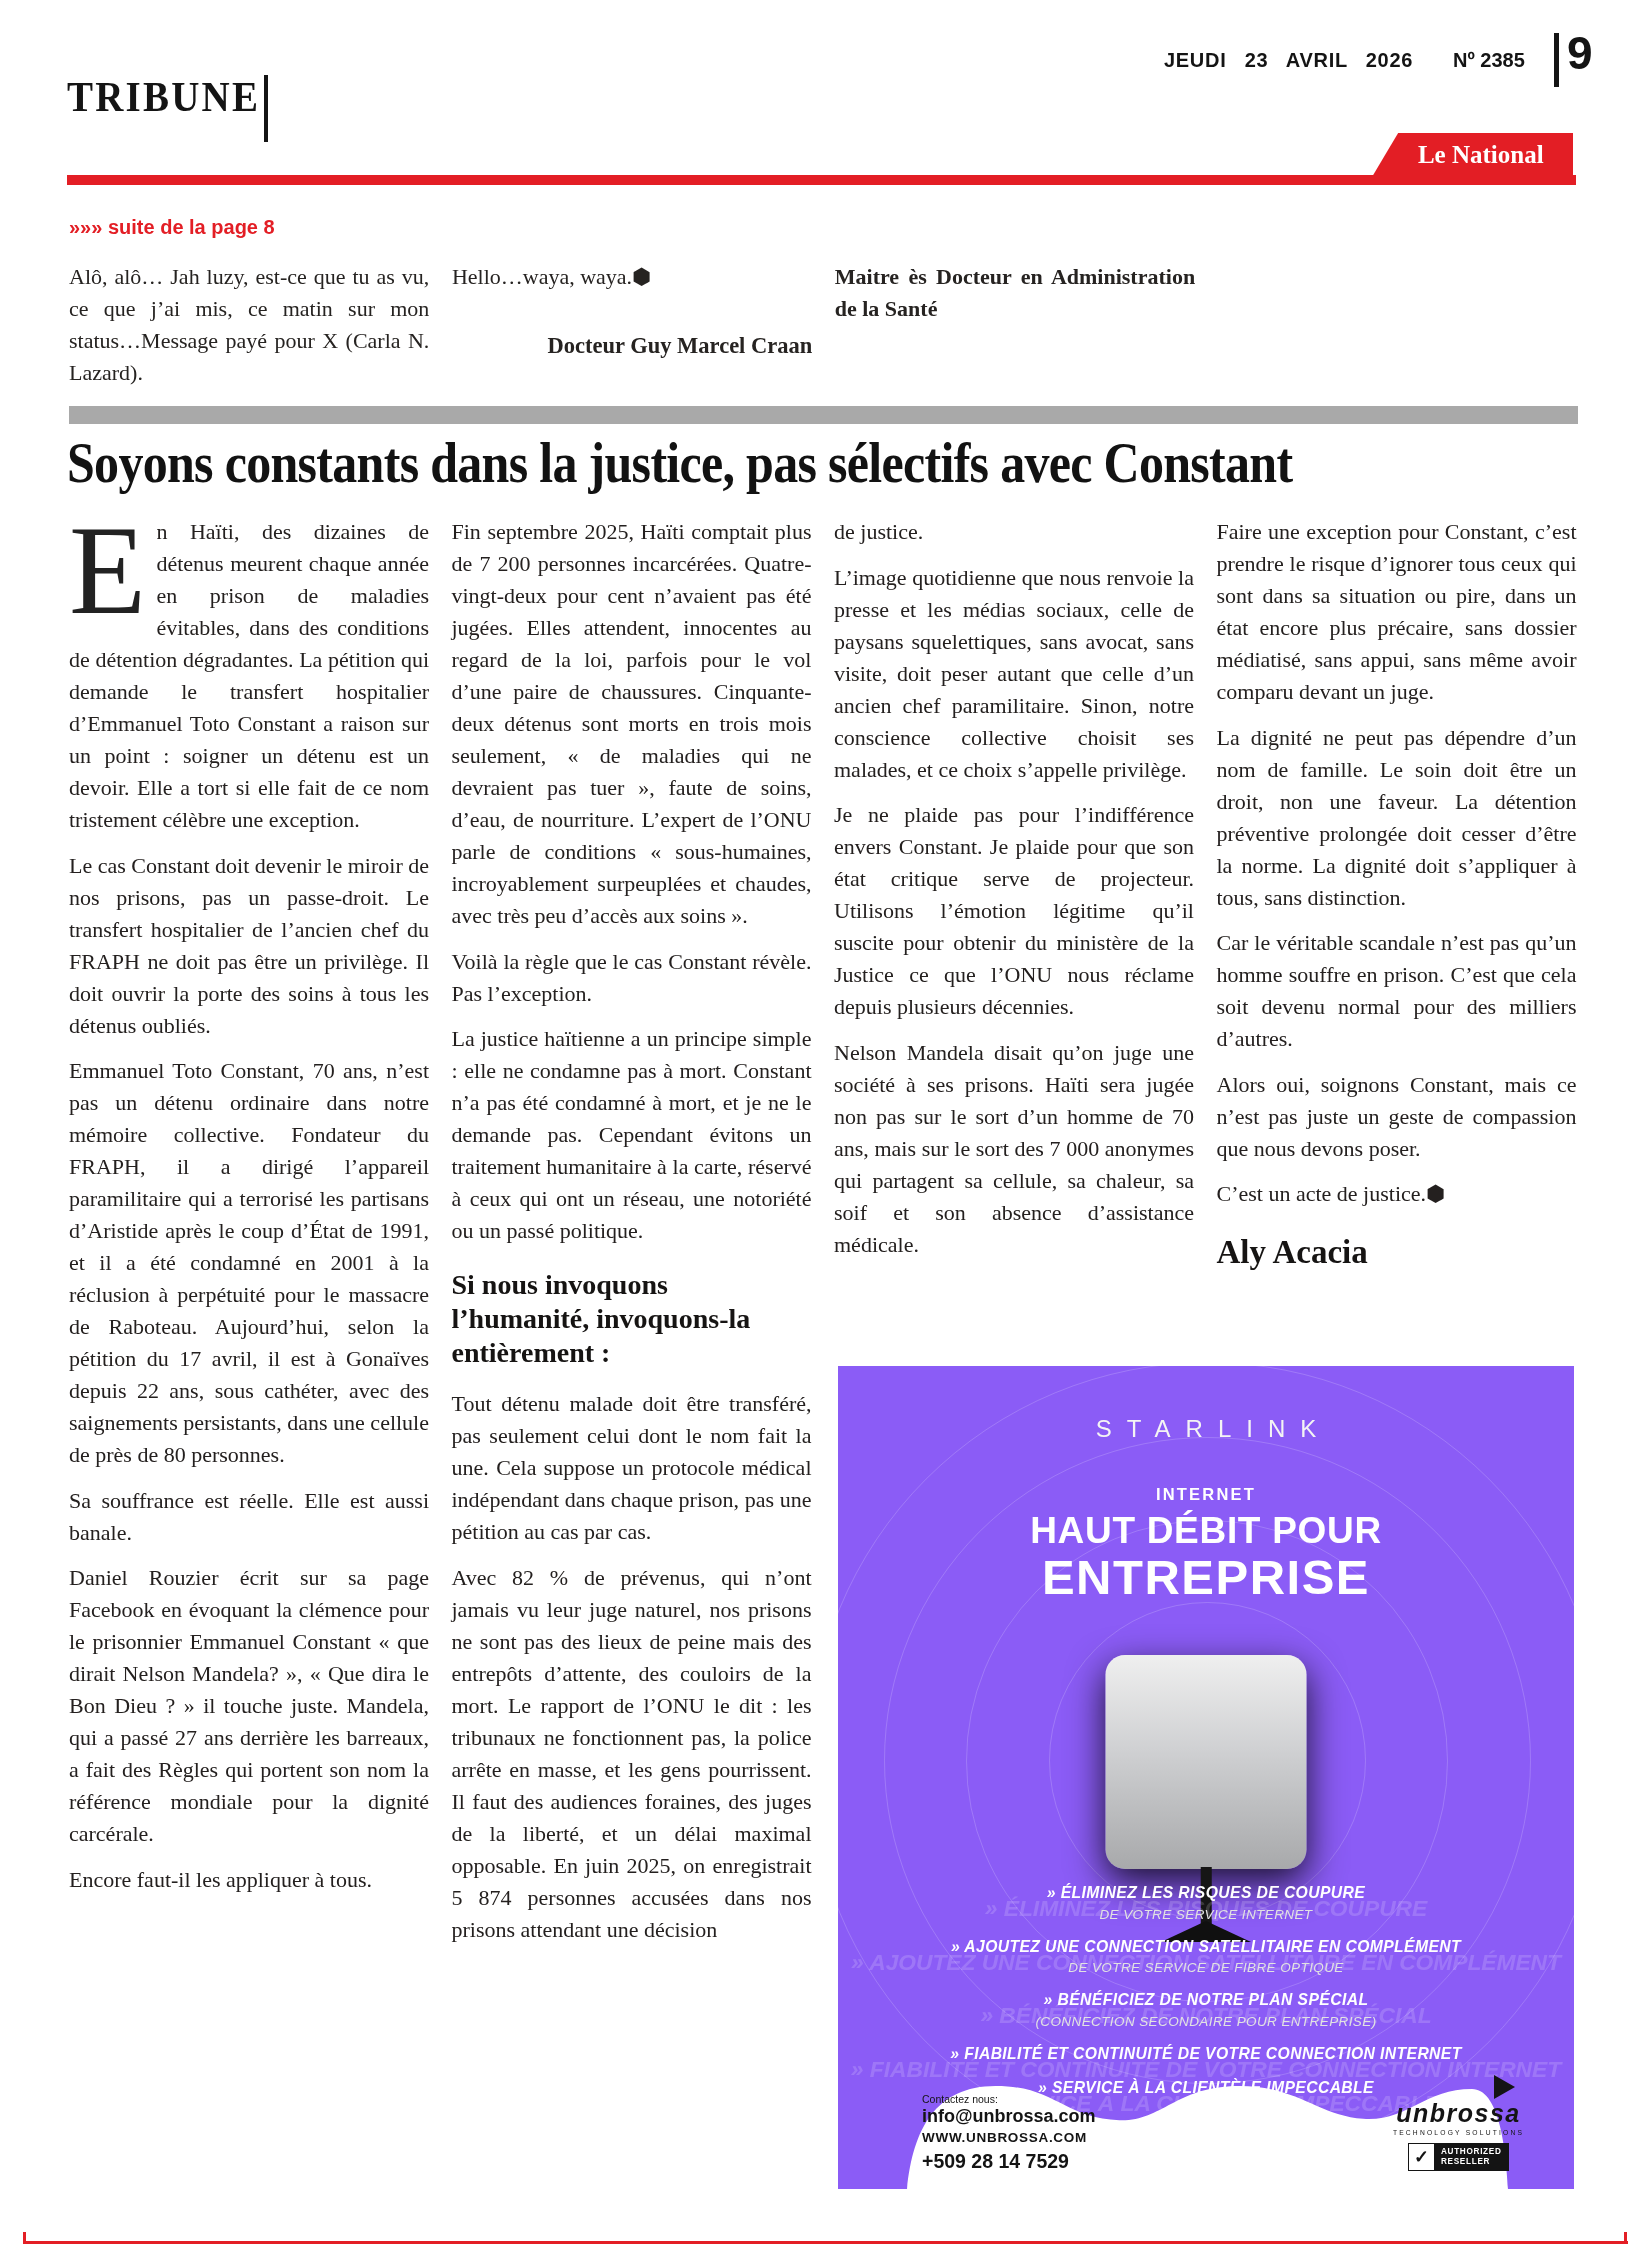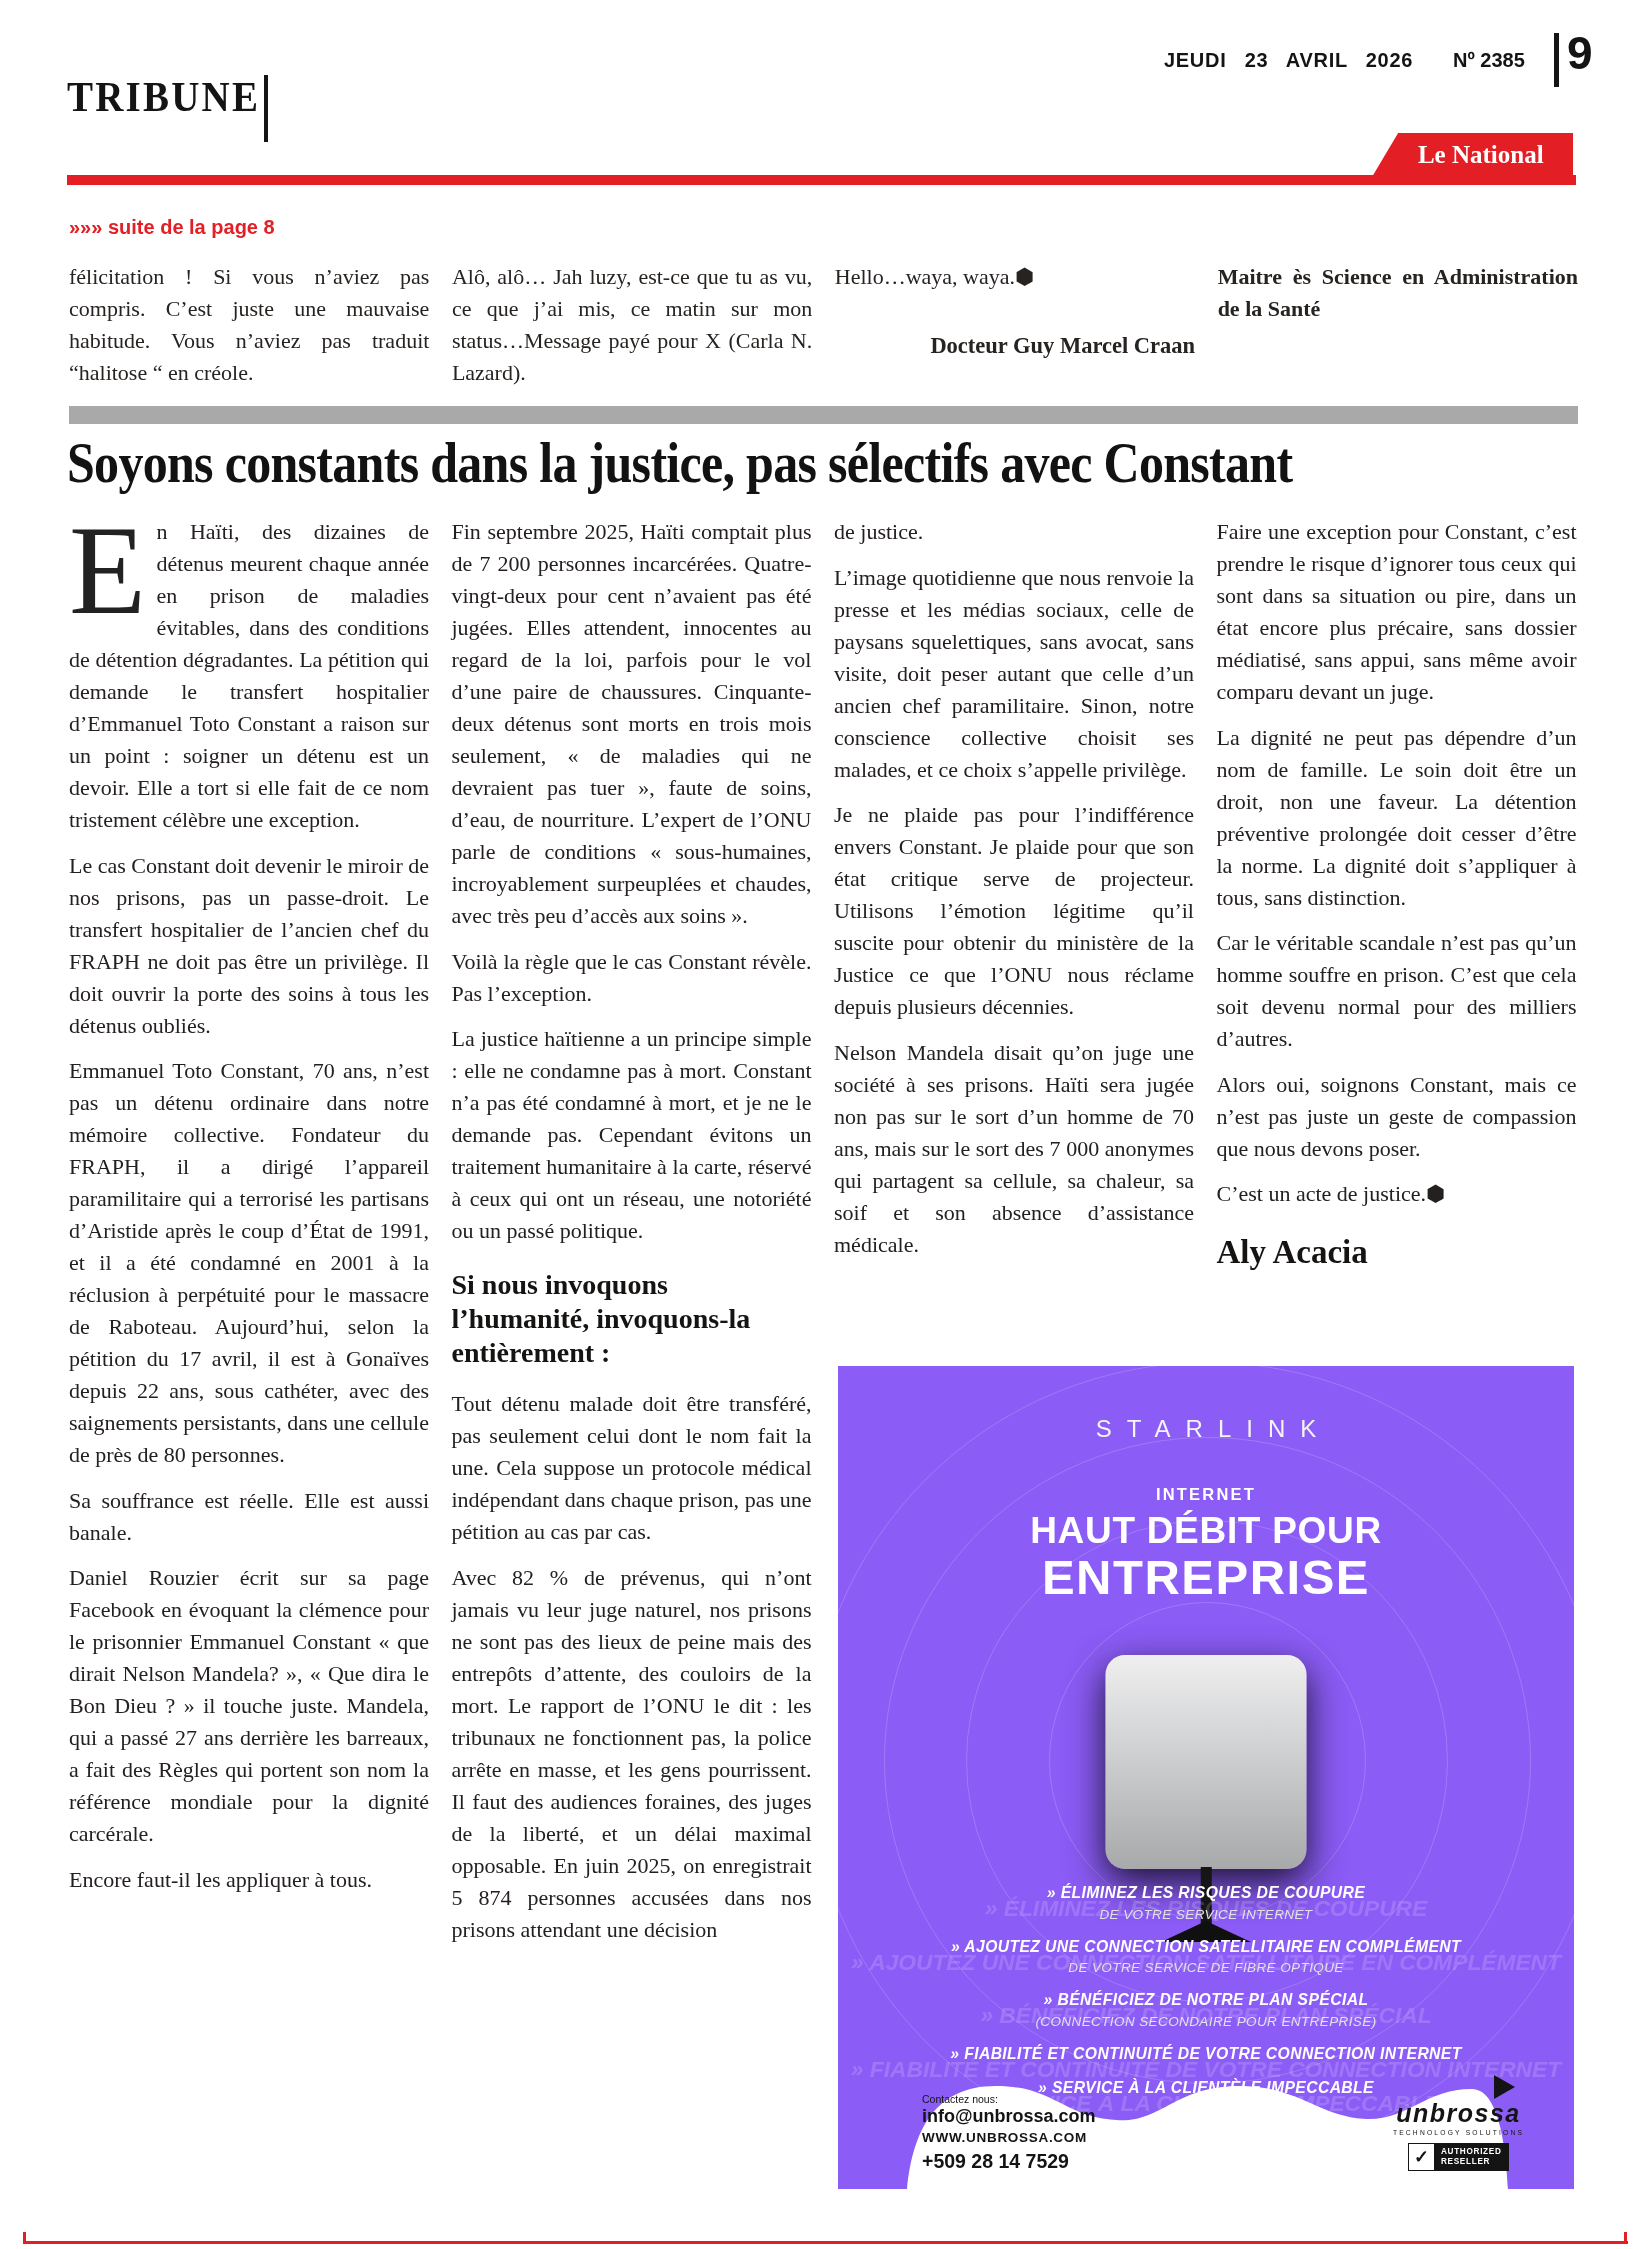--- a/index.html
+++ b/index.html
@@ -104,27 +104,26 @@
   <div class="h-issue">Nº 2385</div>
   <div class="h-pgbar"></div>
   <div class="h-pgnum">9</div>
   <div class="h-section">TRIBUNE</div>
   <div class="h-secbar"></div>
   <div class="h-brand">Le National</div>
   <div class="h-redbar"></div>
   <div class="h-cont">»»» suite de la page  8</div>
 
   <div class="topgrid">
-    <div class="topcell">félicitation ! Si vous n’aviez pas compris. C’est juste une mauvaise habitude. Vous n’aviez pas traduit “halitose “ en créole.</div>
     <div class="topcell">Alô, alô… Jah luzy, est-ce que tu as vu, ce que j’ai mis, ce matin sur mon status…Message payé pour X  (Carla N. Lazard).</div>
     <div class="topcell">
       <div>Hello…waya, waya.⬢</div>
       <div class="top-author">Docteur Guy Marcel Craan</div>
     </div>
-    <div class="topcell top-bold">Maitre ès Science en Administration de la Santé</div>
+    <div class="topcell top-bold">Maitre ès Docteur en Administration de la Santé</div>
   </div>
 
   <div class="graybar"></div>
 
   <div class="headline">Soyons constants dans la justice, pas sélectifs avec Constant</div>
 
   <div class="bodygrid">
     <div>
       <p><span class="dropcap">E</span><span>n Haïti, des dizaines de détenus meurent chaque année en prison de maladies évitables, dans des conditions de détention dégradantes. La pétition qui demande le transfert hospitalier d’Emmanuel Toto Constant a raison sur un point : soigner un détenu est un devoir. Elle a tort si elle fait de ce nom tristement célèbre une exception.</span></p>
       <p>Le cas Constant doit devenir le miroir de nos prisons, pas un passe-droit. Le transfert hospitalier de l’ancien chef du FRAPH ne doit pas être un privilège. Il doit ouvrir la porte des soins à tous les détenus oubliés.</p>

